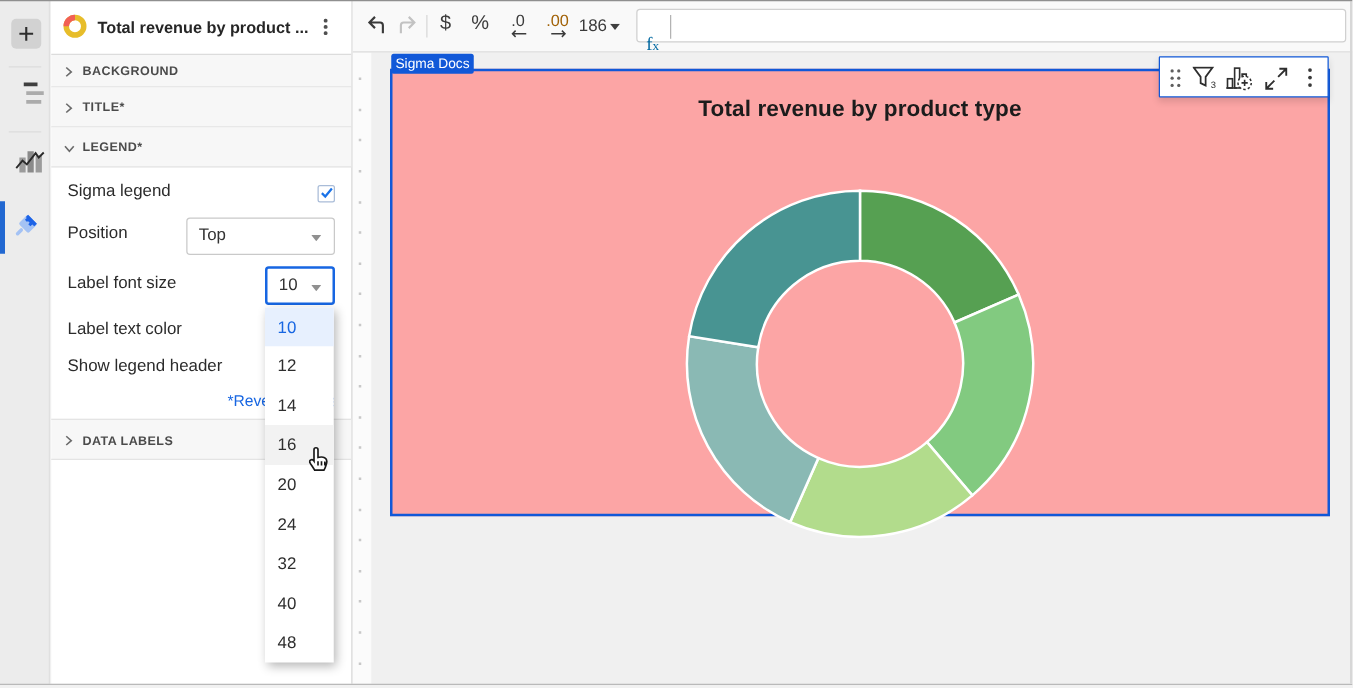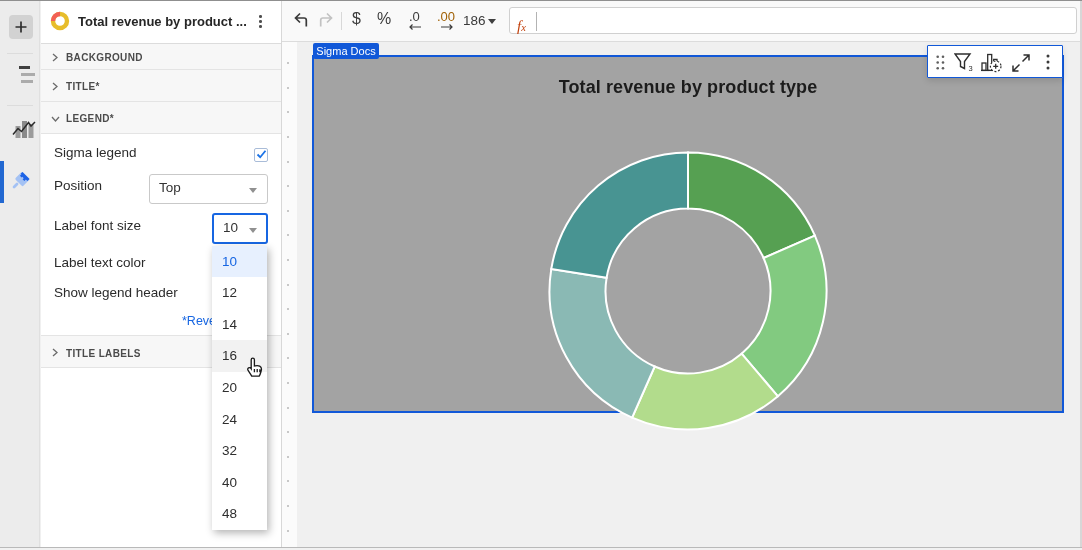--- a/index.html
+++ b/index.html
@@ -21,21 +21,21 @@
 .vdots { position:absolute; width:2.6px; height:2.6px; background:#4f4f4f; border-radius:50%; }
 .secrow { position:absolute; left:0; width:240px; background:#f7f7f7; border-bottom:1px solid #e4e4e4; }
 .secrow .chev { position:absolute; left:10px; }
 .secrow .lbl { position:absolute; left:25px; font-size:10px; font-weight:bold; color:#4b4b4b; letter-spacing:0.35px; }
 .flabel { position:absolute; left:13px; font-size:13.5px; color:#2b2b2b; }
 
 #topbar { left:282px; top:0; width:800px; height:42px; background:#f9f9f9; border-bottom:1px solid #dcdcdc; z-index:5; }
 
 #canvas { left:282px; top:42px; width:800px; height:505px; background:#f0f0f0; z-index:1; }
 .griddot { position:absolute; width:2px; height:2px; background:#c8c8c8; }
-#chartbox { position:absolute; left:29.5px; top:13px; width:752.5px; height:358px; background:#a3a3a3; border:2px solid #1158d8; }
+#chartbox { position:absolute; left:29.5px; top:13px; width:752.5px; height:358px; background:#fca5a5; border:2px solid #1158d8; }
 #badge { position:absolute; left:31px; top:1px; width:66px; height:16px; background:#1158d8; border-radius:2px; color:#fff; font-size:11px; line-height:16px; text-align:center; z-index:6; }
 #floattb { position:absolute; left:645px; top:3px; width:136px; height:33px; background:#fff; border:1.5px solid #1158d8; border-radius:1px; box-shadow:0 3px 6px rgba(0,0,0,0.12); z-index:7; }
 #charttitle { position:absolute; left:0; top:20px; width:749px; text-align:center; font-size:18px; font-weight:bold; color:#1c1c1c; letter-spacing:0.1px; }
 #legend { position:absolute; left:-2px; top:60px; width:749px; text-align:center; font-size:0; white-space:nowrap; }
 .legitem { display:inline-block; font-size:10px; color:#3a3a3a; margin:0 5.5px; letter-spacing:0.15px; }
 .legsq { display:inline-block; width:10px; height:10px; margin-right:5.5px; vertical-align:-1.5px; }
 
 #dropdown { left:171px; top:245.5px; width:55px; height:284.5px; background:#fff; box-shadow:2px 3px 8px rgba(0,0,0,0.3); z-index:30; }
 .ditem { position:absolute; left:0; width:55px; height:31.6px; font-size:13.5px; color:#2e2e2e; line-height:31.6px; padding-left:10px; }
 </style>
@@ -119,21 +119,21 @@
         <path d="M0 0 L4 5 L8 0 Z" fill="#909090"></path>
       </svg>
   </div>
   <div class="flabel" style="top:255px">Label text color</div>
   <div class="flabel" style="top:285px">Show legend header</div>
   <div style="position:absolute;left:141px;top:314px;width:85px;overflow:hidden;font-size:12.5px;color:#1766e2;white-space:nowrap">*Reverts to default</div>
   <div style="position:absolute;left:0;top:335px;width:240px;height:33px;background:#f7f7f7;border-top:1px solid #e4e4e4;border-bottom:1px solid #e4e4e4">
     <svg style="position:absolute;left:10px;top:12px" width="8" height="9" viewBox="0 0 8 9">
         <path d="M2 1 L6 4.5 L2 8" fill="none" stroke="#6b6b6b" stroke-width="1.3"></path>
       </svg>
-    <div style="position:absolute;left:25px;top:12px;font-size:10px;font-weight:bold;color:#4b4b4b;letter-spacing:0.35px">TITLE LABELS</div>
+    <div style="position:absolute;left:25px;top:12px;font-size:10px;font-weight:bold;color:#4b4b4b;letter-spacing:0.35px">DATA LABELS</div>
   </div>
 
   <div class="abs" id="dropdown">
     <div class="ditem" style="top:0;background:#e7f0fe;color:#1766e2">10</div>
     <div class="ditem" style="top:31.6px">12</div>
     <div class="ditem" style="top:63.2px">14</div>
     <div class="ditem" style="top:94.8px;background:#f2f2f2">16</div>
     <div class="ditem" style="top:126.4px">20</div>
     <div class="ditem" style="top:158px">24</div>
     <div class="ditem" style="top:189.6px">32</div>
@@ -167,21 +167,21 @@
   <div style="position:absolute;left:155px;top:9px;font-size:13px;color:#a16207">.00</div>
   <svg style="position:absolute;left:158px;top:23px" width="14" height="8" viewBox="0 0 14 8">
     <path d="M1 4 H12 M9.5 1.5 L12 4 L9.5 6.5" fill="none" stroke="#3c3c3c" stroke-width="1.2"></path>
   </svg>
   <div style="position:absolute;left:181px;top:13px;font-size:13.5px;color:#3a3a3a">186</div>
   <svg style="position:absolute;left:206px;top:19px" width="8" height="5" viewBox="0 0 8 5">
       <path d="M0 0 L4 5 L8 0 Z" fill="#3f3f3f"></path>
     </svg>
 
   <div style="position:absolute;left:227px;top:7px;width:568px;height:27px;border:1px solid #d0d0d0;border-radius:3px;background:#fff">
-    <div style="position:absolute;left:7px;top:10px;font-size:15px;color:#c2410c;font-style:italic;font-family:'Liberation Serif',serif">f<span style="font-size:10.5px">x</span></div>
+    <div style="position:absolute;left:7px;top:20px;font-size:15px;color:#0369a1;font-family:'Liberation Serif',serif">f<span style="font-size:10.5px">x</span></div>
     <div style="position:absolute;left:26px;top:4px;width:1px;height:19px;background:#b3b3b3"></div>
   </div>
 </div>
 
 <div class="abs" id="canvas">
   <div style="position:absolute;left:0;top:0;width:15px;height:505px;background:#fbfbfb"></div>
   <div class="griddot" style="left:5px;top:20.2px"></div>
   <div class="griddot" style="left:5px;top:44.8px"></div>
   <div class="griddot" style="left:5px;top:69.4px"></div>
   <div class="griddot" style="left:5px;top:94.0px"></div>

